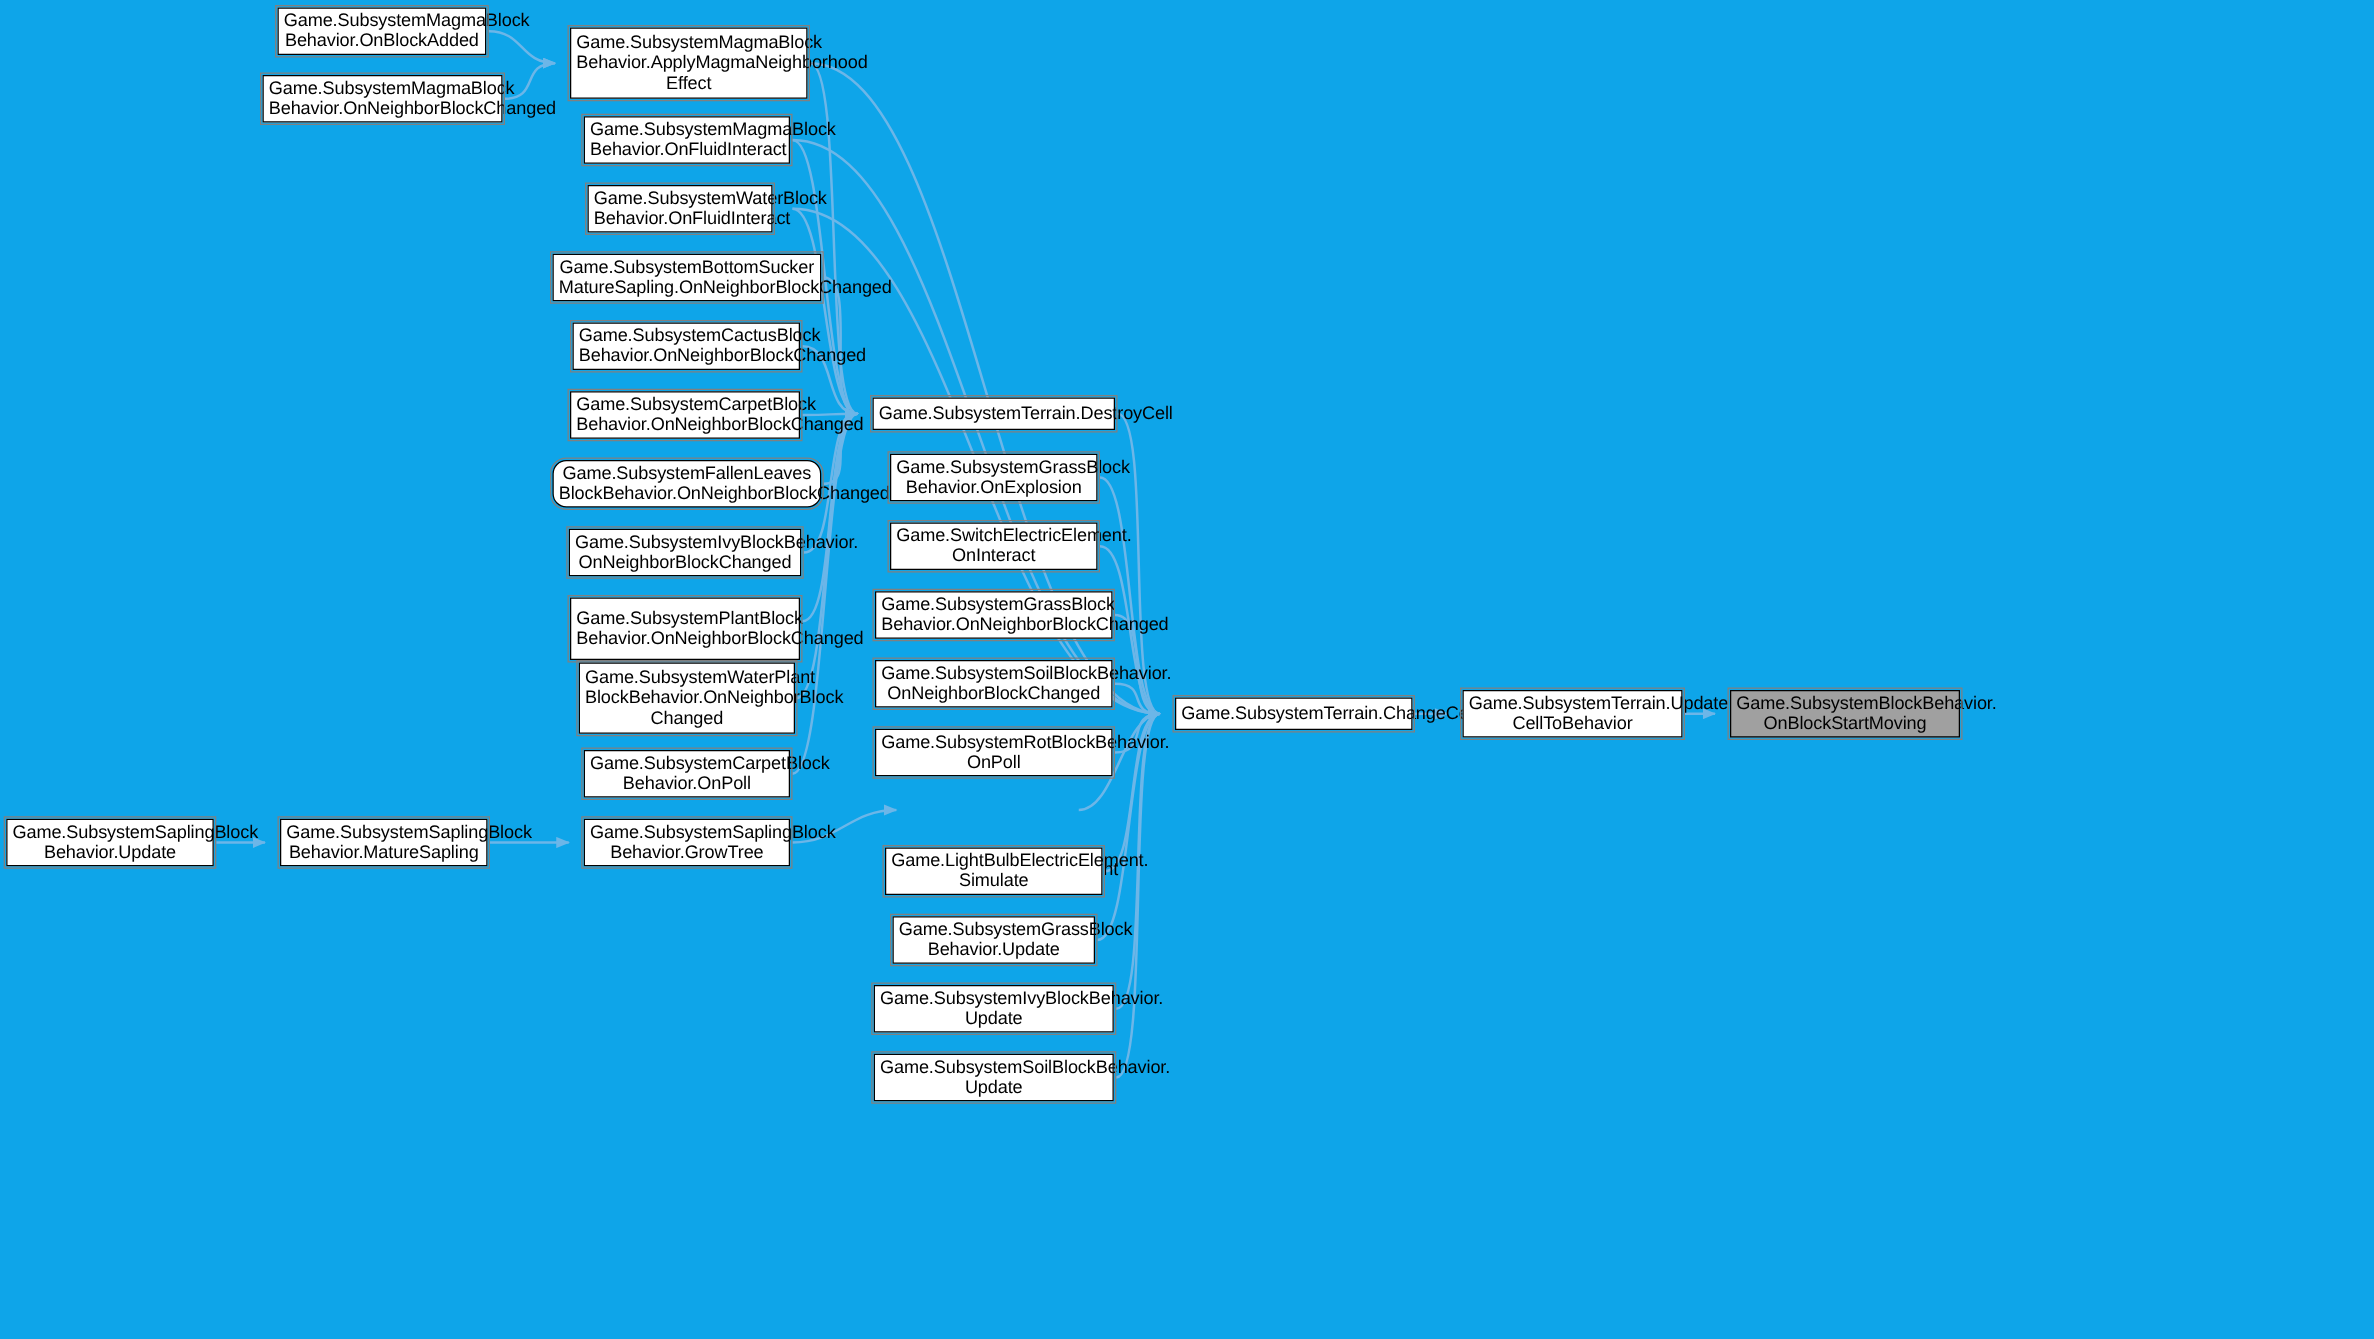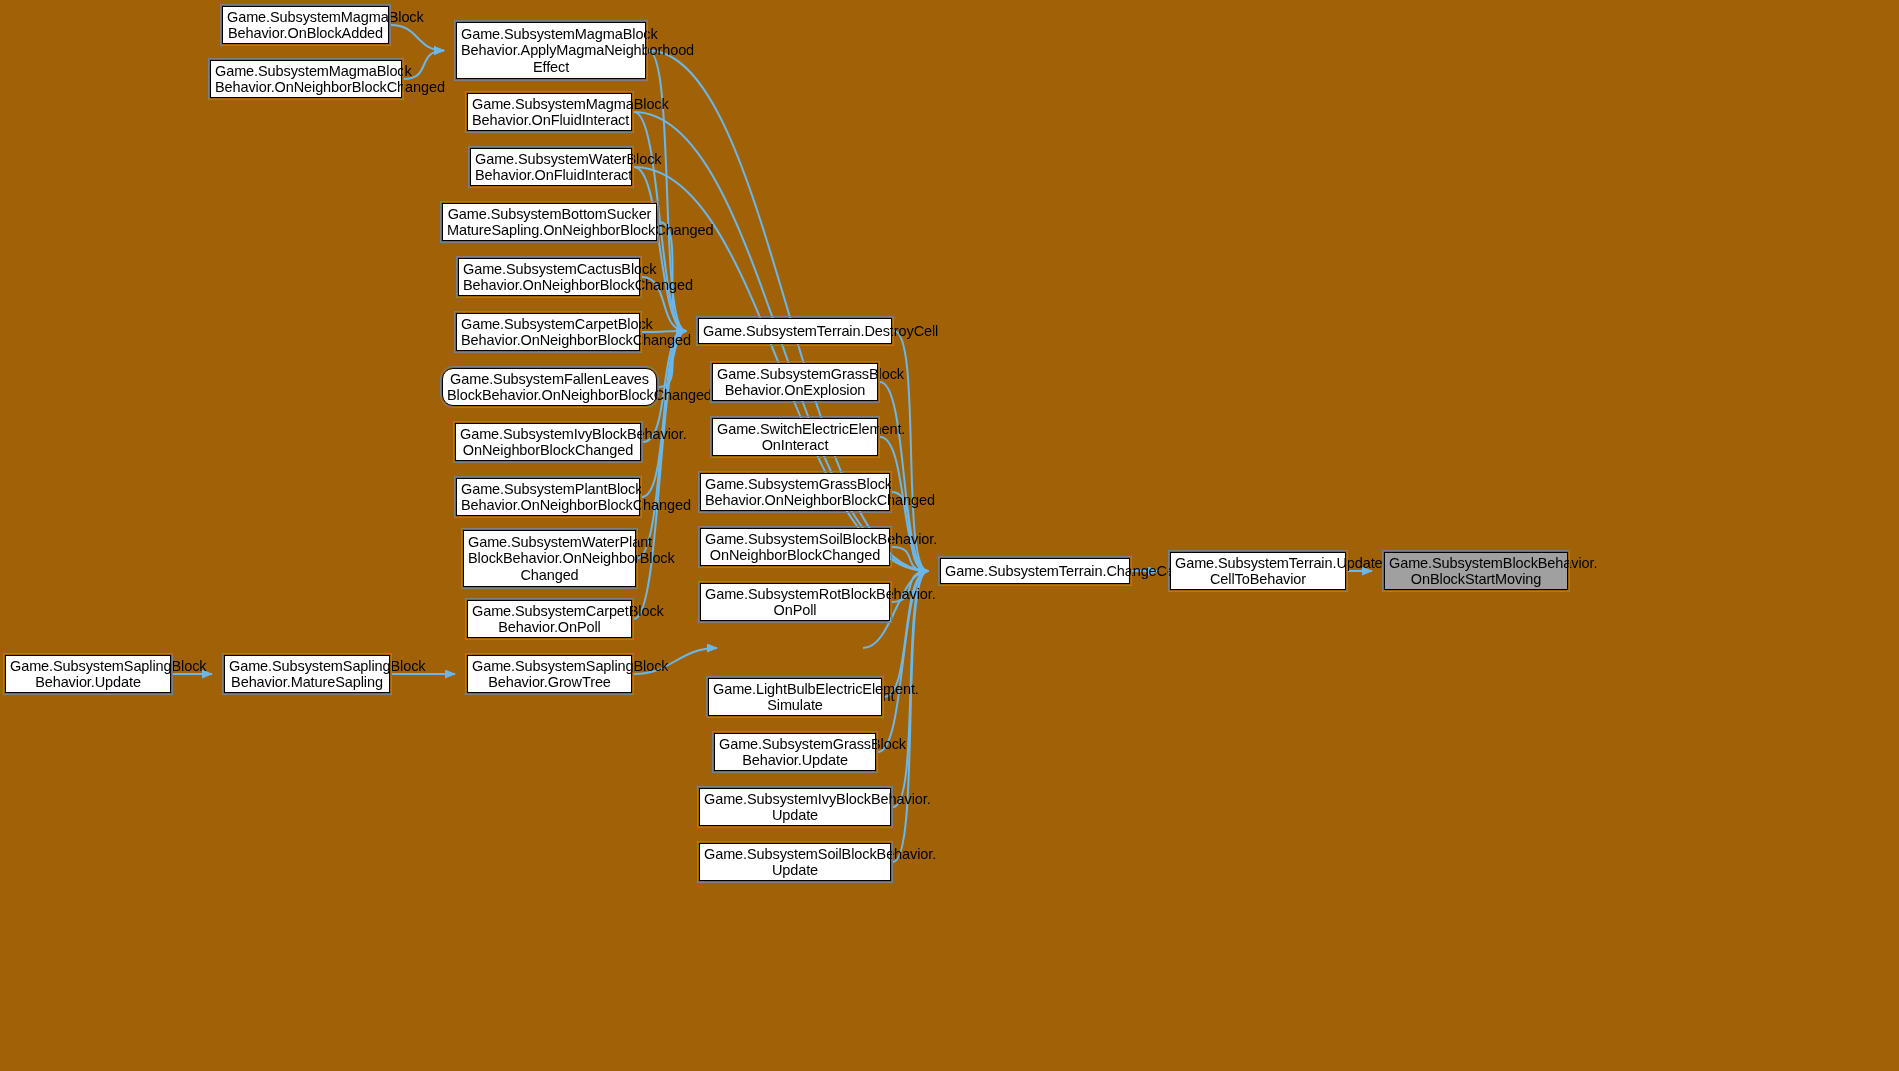--- a/index.html
+++ b/index.html
@@ -1,17 +1,17 @@
 <!DOCTYPE html>
 <html><head>
 <meta charset="utf-8">
 <title>Caller Graph</title>
 <style>
   html,body{margin:0;padding:0;background:#000;}
-  #graph{position:relative;width:1899px;height:1071px;background:#a16207;overflow:hidden;
+  #graph{position:relative;width:1899px;height:1071px;background:#0ea5e9;overflow:hidden;
          font-family:"Liberation Sans","DejaVu Sans",sans-serif;}
   svg.edges{position:absolute;left:0;top:0;width:1899px;height:1071px;pointer-events:none;}
   .node{position:absolute;box-sizing:border-box;display:flex;align-items:center;
         justify-content:center;text-align:center;background:#ffffff;color:#000000;
         border:1px solid #000000;outline:1px solid #808080;outline-offset:1px;
         font-size:14.5px;line-height:16.5px;letter-spacing:-0.1px;
         padding:2px 4px;white-space:pre-line;z-index:5;}
   .node.hl{background:#a0a0a0;}
   .node span{display:block;width:100%;}
 </style>
@@ -63,33 +63,33 @@
   <div id="node-layer">
       <div class="node" style="left: 222px; top: 6px; width: 167px; height: 38px;"><span>Game.SubsystemMagmaBlock
 Behavior.OnBlockAdded</span></div>
       <div class="node" style="left: 210px; top: 60px; width: 192px; height: 38px;"><span>Game.SubsystemMagmaBlock
 Behavior.OnNeighborBlockChanged</span></div>
       <div class="node" style="left: 456px; top: 22px; width: 190px; height: 57px;"><span>Game.SubsystemMagmaBlock
 Behavior.ApplyMagmaNeighborhood
 Effect</span></div>
       <div class="node" style="left: 467px; top: 93px; width: 165px; height: 38px;"><span>Game.SubsystemMagmaBlock
 Behavior.OnFluidInteract</span></div>
-      <div class="node" style="left: 470px; top: 148px; width: 162px; height: 38px;"><span>Game.SubsystemWaterBlock
+      <div class="node" style="left: 470px; top: 148px; width: 148px; height: 38px;"><span>Game.SubsystemWaterBlock
 Behavior.OnFluidInteract</span></div>
       <div class="node" style="left: 442px; top: 203px; width: 215px; height: 38px;"><span>Game.SubsystemBottomSucker
 MatureSapling.OnNeighborBlockChanged</span></div>
       <div class="node" style="left: 458px; top: 258px; width: 182px; height: 38px;"><span>Game.SubsystemCactusBlock
 Behavior.OnNeighborBlockChanged</span></div>
       <div class="node" style="left: 456px; top: 313px; width: 184px; height: 38px;"><span>Game.SubsystemCarpetBlock
 Behavior.OnNeighborBlockChanged</span></div>
       <div class="node" style="left: 442px; top: 368px; width: 215px; height: 38px; border-radius: 11px;"><span>Game.SubsystemFallenLeaves
 BlockBehavior.OnNeighborBlockChanged</span></div>
       <div class="node" style="left: 455px; top: 423px; width: 186px; height: 38px;"><span>Game.SubsystemIvyBlockBehavior.
 OnNeighborBlockChanged</span></div>
-      <div class="node" style="left: 456px; top: 478px; width: 184px; height: 38px;"><span>Game.SubsystemPlantBlock
+      <div class="node" style="left: 456px; top: 478px; width: 184px; height: 50px;"><span>Game.SubsystemPlantBlock
 Behavior.OnNeighborBlockChanged</span></div>
       <div class="node" style="left: 463px; top: 530px; width: 173px; height: 57px;"><span>Game.SubsystemWaterPlant
 BlockBehavior.OnNeighborBlock
 Changed</span></div>
       <div class="node" style="left: 467px; top: 600px; width: 165px; height: 38px;"><span>Game.SubsystemCarpetBlock
 Behavior.OnPoll</span></div>
       <div class="node" style="left: 5px; top: 655px; width: 166px; height: 38px;"><span>Game.SubsystemSaplingBlock
 Behavior.Update</span></div>
       <div class="node" style="left: 224px; top: 655px; width: 166px; height: 38px;"><span>Game.SubsystemSaplingBlock
 Behavior.MatureSapling</span></div>

